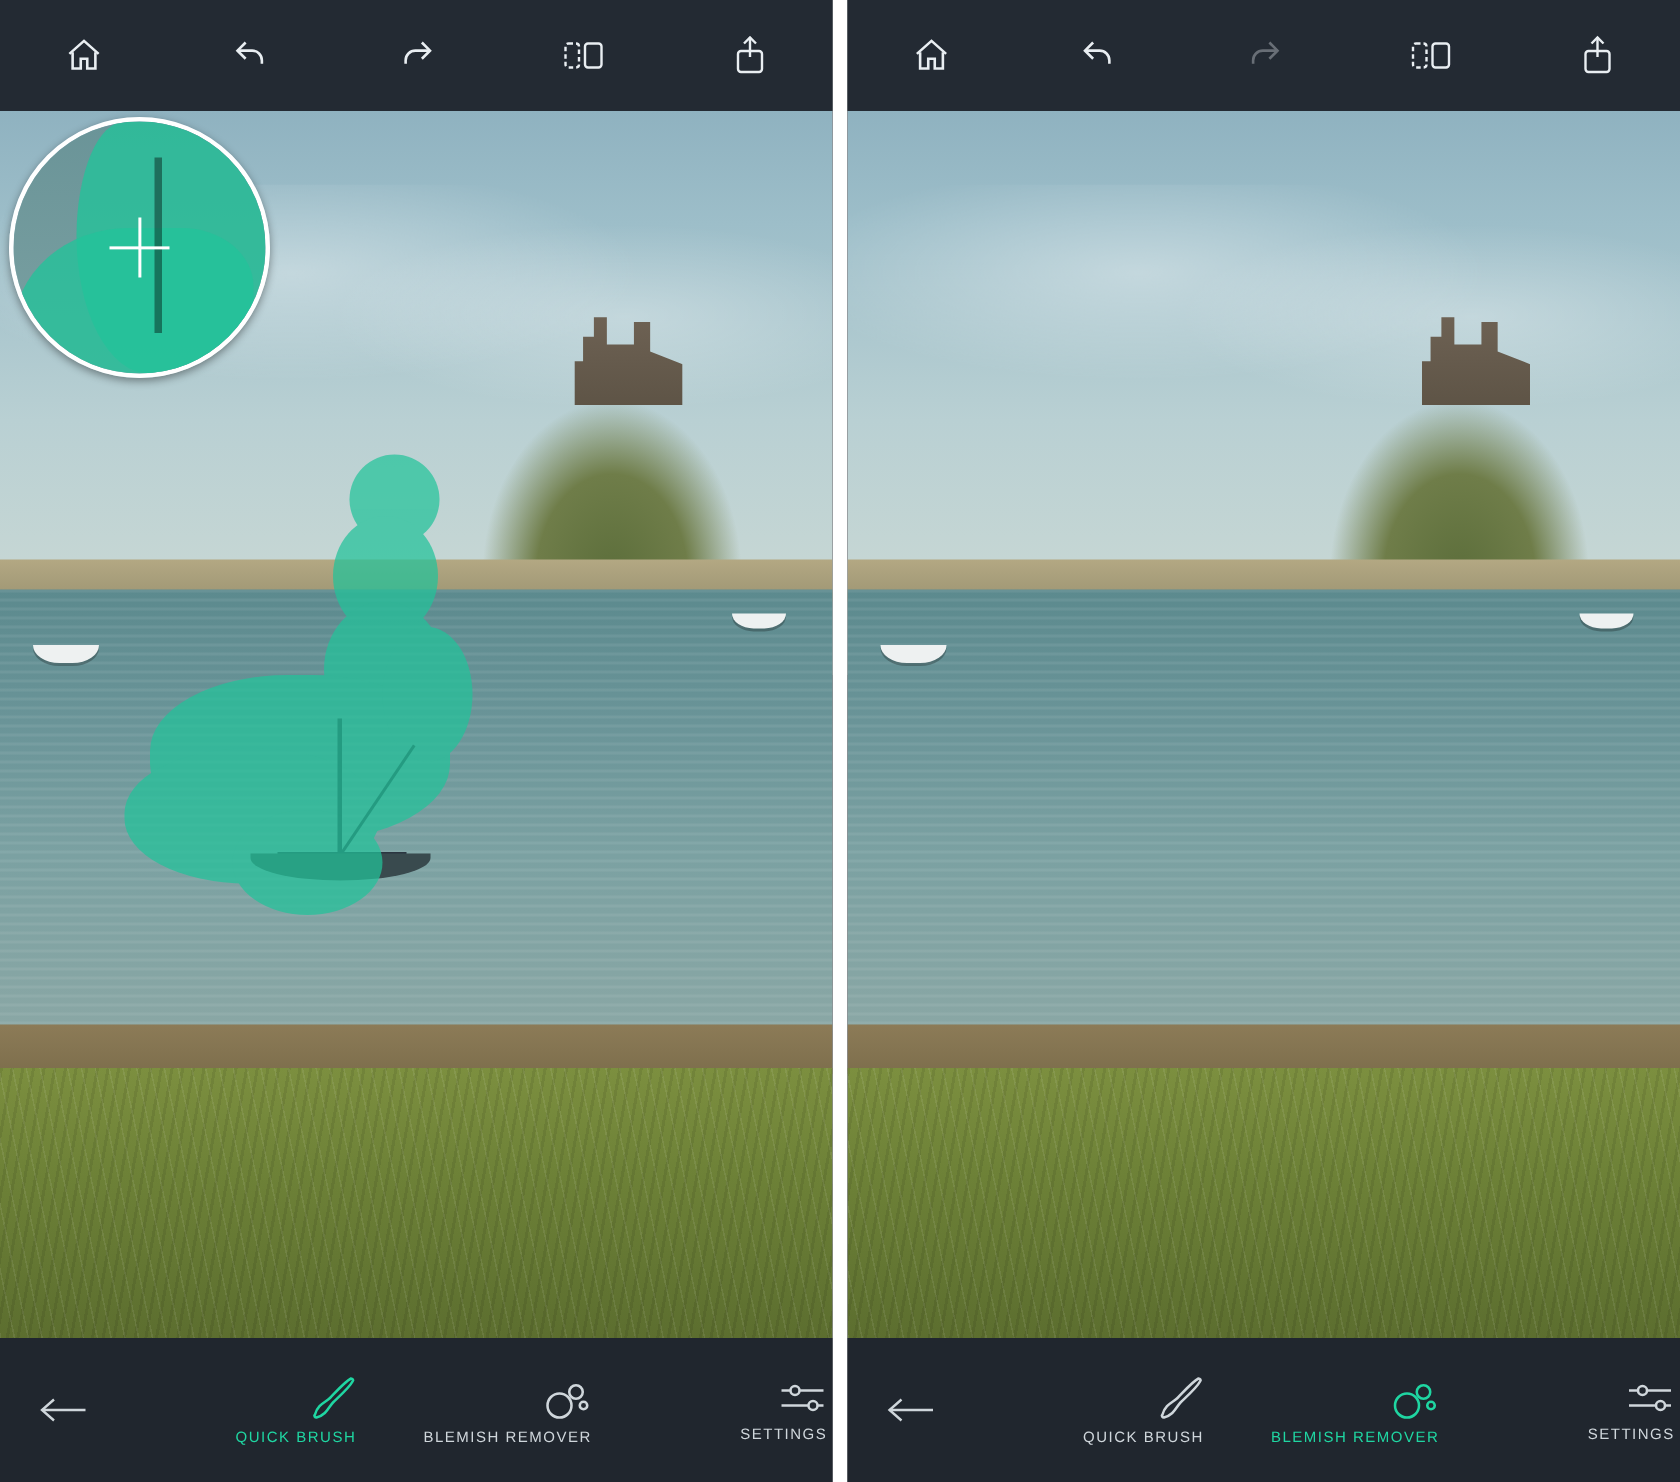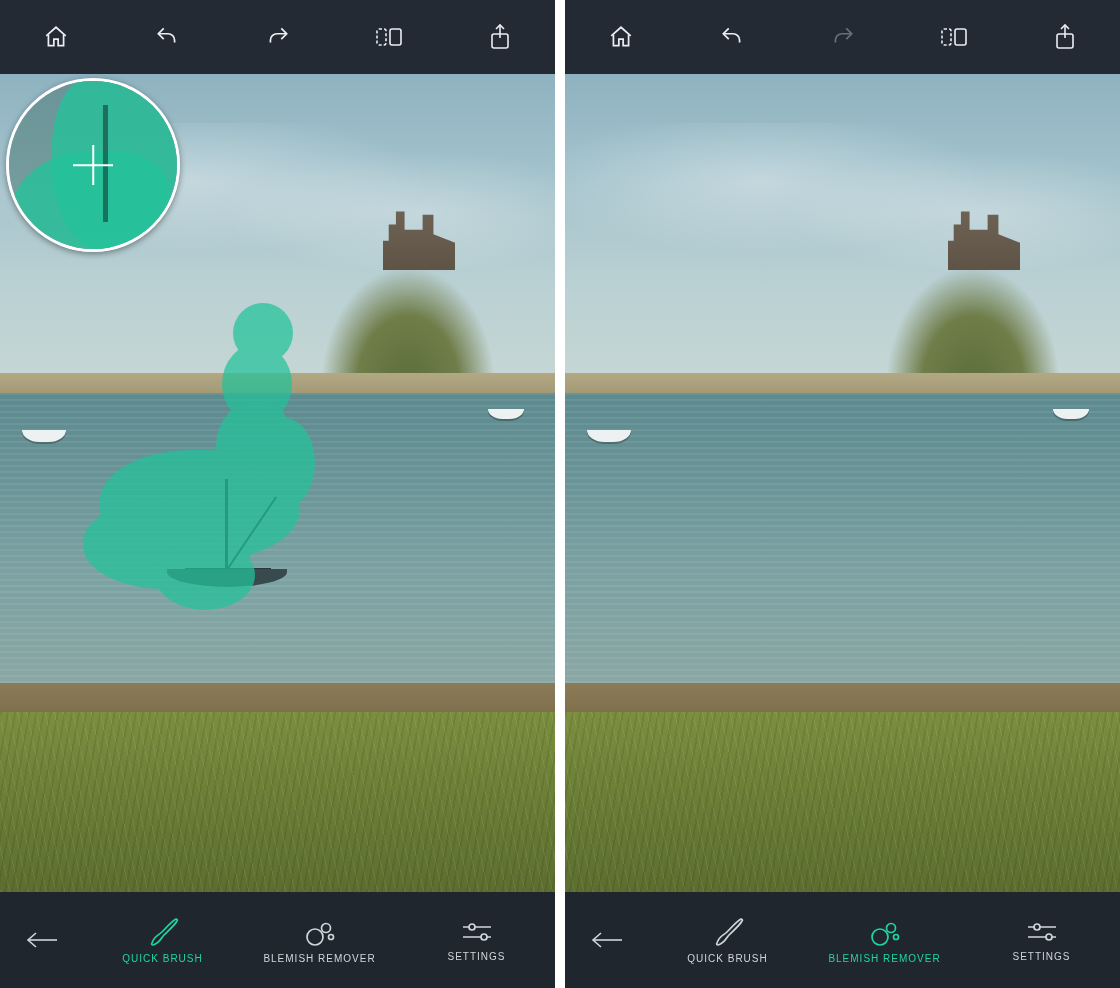--- a/index.html
+++ b/index.html
@@ -52,21 +52,21 @@
   .loupe .lmask2{position:absolute;bottom:0;left:0;width:95%;height:58%;background:#22c39a;border-radius:48% 30% 0 0/70% 40% 0 0;opacity:.78}
   .loupe .lmast{position:absolute;top:14%;left:56%;width:5px;height:70%;background:rgba(0,0,0,.4)}
   .loupe .cross{position:absolute;top:50%;left:50%;width:40px;height:40px;transform:translate(-50%,-50%)}
   .loupe .cross::before,.loupe .cross::after{content:"";position:absolute;background:#fff}
   .loupe .cross::before{left:50%;top:0;width:1.5px;height:100%;transform:translateX(-50%)}
   .loupe .cross::after{top:50%;left:0;height:1.5px;width:100%;transform:translateY(-50%)}
   
   .toolbar{height:96px;background:#20262e;display:flex;align-items:center}
   .back{width:84px;display:flex;justify-content:center;color:#cfd6db}
   .tools{flex:1;display:flex;justify-content:space-around;align-items:flex-end;height:100%}
-  .tool{display:flex;flex-direction:column;align-items:center;justify-content:center;gap:6px;color:#cfd6db;width:150px;height:100%}
+  .tool{display:flex;flex-direction:column;align-items:flex-end;justify-content:center;gap:6px;color:#cfd6db;width:150px;height:100%}
   .tool.active{color:#1fd6a2}
   .tlabel{font-size:10px;letter-spacing:1px;text-transform:uppercase}
   svg{display:block}
 </style>
 </head>
 <body>
 
 <div class="wrap">
 
   <div class="pane">

